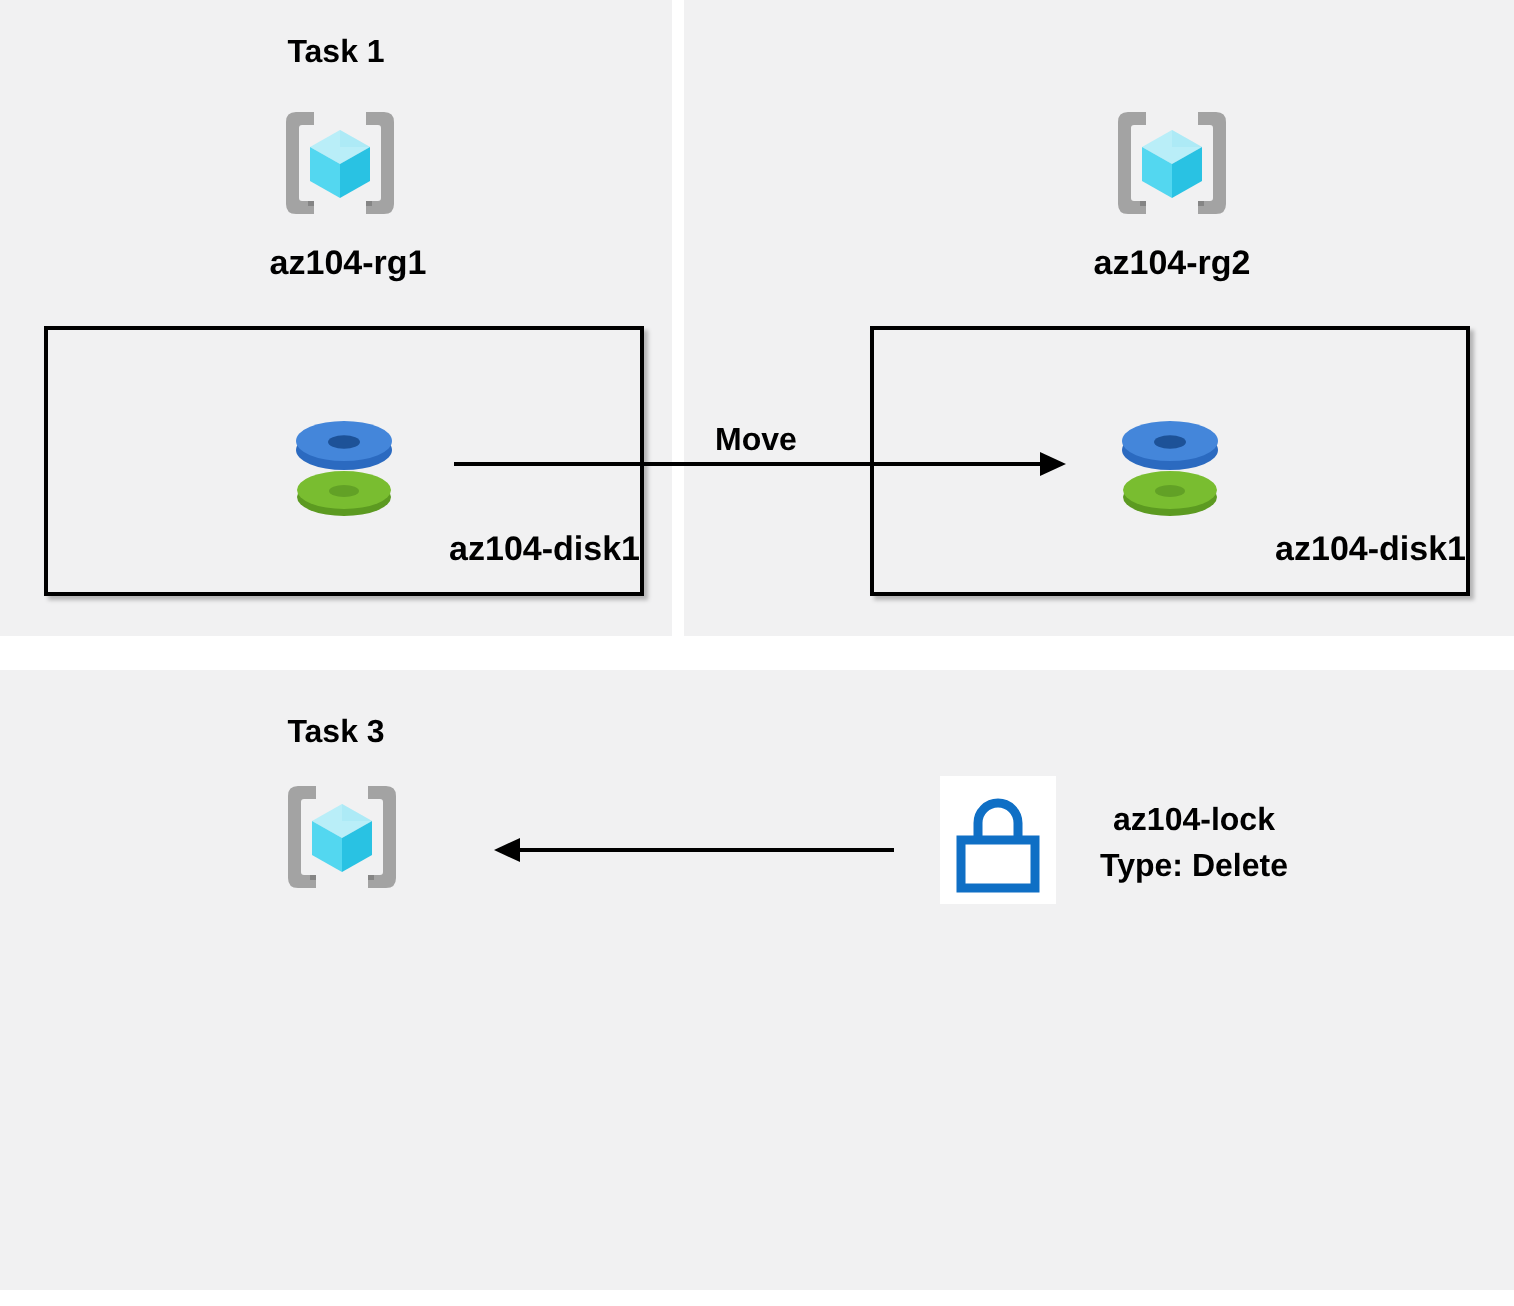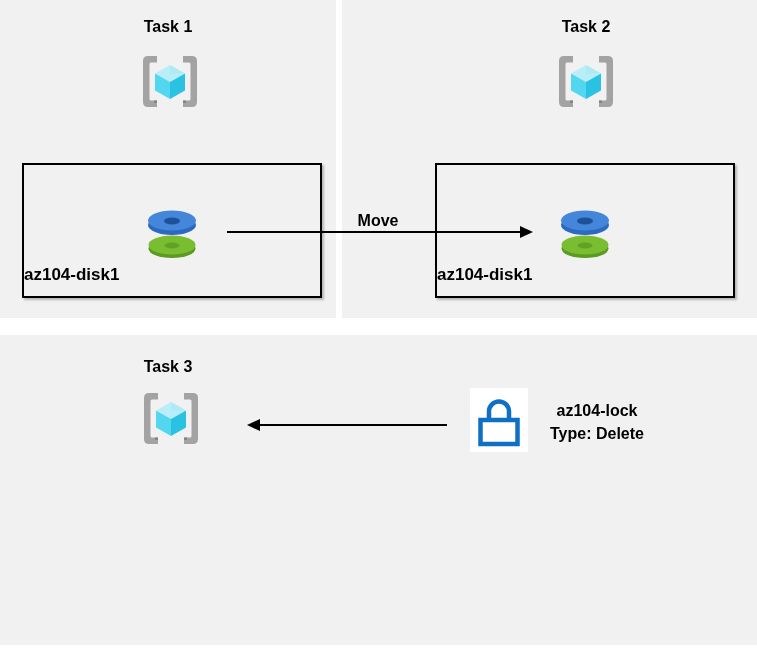--- a/index.html
+++ b/index.html
@@ -32,21 +32,21 @@
   .disk-box{
     position:absolute;
     border:2px solid #000;
     box-shadow:2px 2px 2px rgba(0,0,0,0.25);
     box-sizing:border-box;
   }
   .disk-icon{position:absolute;width:58px;height:53px;}
   .disk-label{
     position:absolute;left:0;width:100%;
     font-size:17px;font-weight:bold;color:#000;
-    text-align:left;
+    text-align:right;
   }
   .arrow-svg{position:absolute;overflow:visible;}
   .move-label{
     position:absolute;left:340px;top:212px;width:76px;
     font-size:16px;font-weight:bold;color:#000;
     text-align:center;
   }
   .lock-card{
     position:absolute;left:470px;top:388px;width:58px;height:64px;
     background:#ffffff;
@@ -88,33 +88,34 @@
   </defs>
 </svg>
 
 <div class="canvas">
 
   <div class="panel panel-task1">
     <div class="task-title" style="left:0;top:18px;width:336px;">Task 1</div>
     <svg class="rg-icon" style="left:141px;top:55px;" viewBox="0 0 58 53">
         <use href="#def-rg-icon"></use>
       </svg>
+    <div class="res-label" style="left:6px;top:122px;width:336px;">az104-rg1</div>
     <div class="disk-box" style="left:22px;top:163px;width:300px;height:135px;">
       <svg class="disk-icon" style="left:119px;top:42px;" viewBox="0 0 58 53">
           <use href="#def-disk-icon"></use>
         </svg>
       <div class="disk-label" style="top:100px;">az104-disk1</div>
     </div>
   </div>
 
   <div class="panel panel-task2">
-    <div class="task-title" style="left:94px;top:18px;width:300px;">Task 2</div>
     <svg class="rg-icon" style="left:215px;top:55px;" viewBox="0 0 58 53">
         <use href="#def-rg-icon"></use>
       </svg>
+    <div class="res-label" style="left:94px;top:122px;width:300px;">az104-rg2</div>
     <div class="disk-box" style="left:93px;top:163px;width:300px;height:135px;">
       <svg class="disk-icon" style="left:119px;top:42px;" viewBox="0 0 58 53">
           <use href="#def-disk-icon"></use>
         </svg>
       <div class="disk-label" style="top:100px;">az104-disk1</div>
     </div>
   </div>
 
   <div class="panel panel-task3">
     <div class="task-title" style="left:0;top:23px;width:336px;">Task 3</div>

